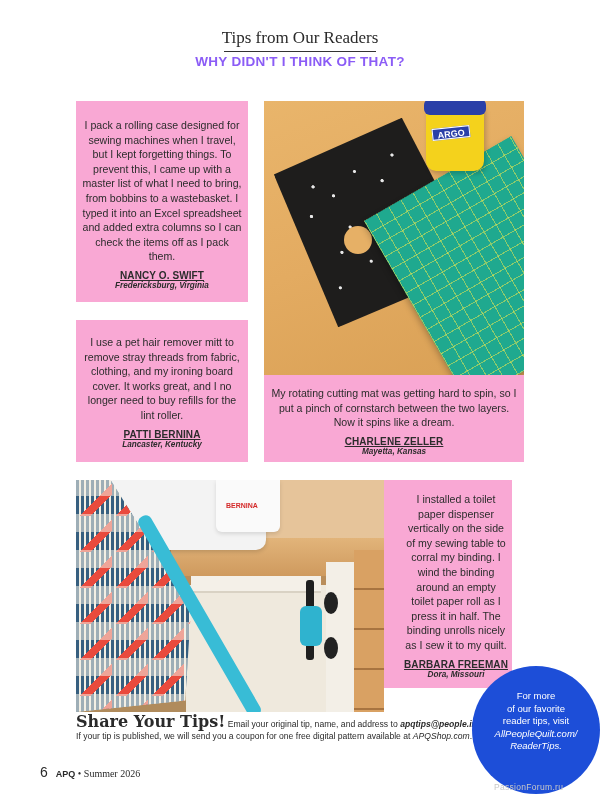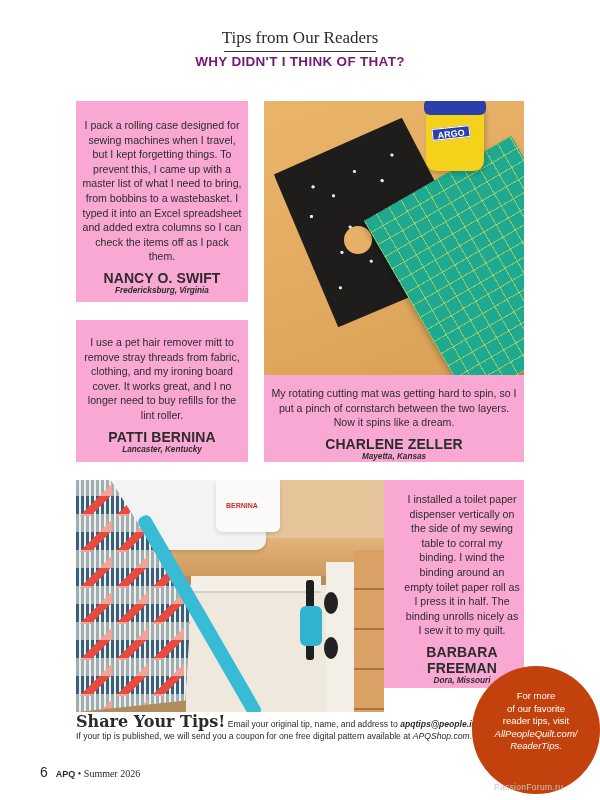--- a/index.html
+++ b/index.html
@@ -9,41 +9,41 @@
   .header-kicker {
     position: absolute; left: 0; width: 600px; top: 28px; text-align: center;
     font-family: "Liberation Serif", serif; font-size: 17px; color: #2a2a2a;
   }
   .header-rule {
     position: absolute; left: 224px; width: 152px; top: 51px; height: 1px; background: #333;
   }
   .header-title {
     position: absolute; left: 0; width: 600px; top: 54px; text-align: center;
     font-family: "Liberation Sans", sans-serif; font-weight: bold; font-size: 13.5px;
-    color: #701a75; letter-spacing: 0.3px;
+    color: #8b5cf6; letter-spacing: 0.3px;
   }
 
   .tipbox {
     position: absolute; background: #f9a8d4;
     text-align: center; color: #2c2c2c;
   }
   .tip-text {
     font-size: 10.6px; line-height: 14.6px;
   }
   .tip-name {
-    font-size: 14px; font-weight: bold; margin-top: 6px; letter-spacing: 0.1px;
+    font-size: 10px; font-weight: bold; margin-top: 6px; letter-spacing: 0.1px; text-decoration: underline;
   }
   .tip-loc {
     font-size: 8.2px; font-style: italic; line-height: 10px; font-weight: bold;
   }
 
   #box1 { left: 76px; top: 101px; width: 172px; height: 201px; padding: 17px 6px 0 6px; }
   #box2 { left: 76px; top: 320px; width: 172px; height: 142px; padding: 15px 6px 0 6px; }
   #box3 { left: 264px; top: 375px; width: 260px; height: 87px; padding: 11px 6px 0 6px; }
-  #box4 { left: 384px; top: 480px; width: 140px; height: 208px; padding: 12px 4px 0 20px; }
+  #box4 { left: 384px; top: 480px; width: 128px; height: 208px; padding: 12px 4px 0 20px; }
 
   
   .photo1 {
     position: absolute; left: 264px; top: 101px; width: 260px; height: 274px;
     background: linear-gradient(160deg, #e9b56b 0%, #e3ab61 50%, #d9a055 100%);
     overflow: hidden;
   }
   .mat-black {
     position: absolute; left: 2px; top: 48px; width: 170px; height: 190px;
     background: #1e1d1c;
@@ -155,21 +155,21 @@
   .share .site { font-style: italic; }
 
   .folio {
     position: absolute; left: 40px; top: 764px; font-family: "Liberation Serif", serif; font-size: 10px; color: #2a2a2a;
   }
   .folio-num { font-family: "Liberation Sans", sans-serif; font-size: 14px; margin-right: 8px; }
   .folio-apq { font-family: "Liberation Sans", sans-serif; font-weight: bold; font-size: 9px; }
 
   .circle {
     position: absolute; left: 472px; top: 666px; width: 128px; height: 128px;
-    border-radius: 50%; background: #c2410c; color: #fff;
+    border-radius: 50%; background: #1d4ed8; color: #fff;
     text-align: center; font-size: 9.5px; line-height: 12.5px; padding-top: 24px;
   }
   .circle .link { font-style: italic; }
 
   .watermark {
     position: absolute; left: 494px; top: 782px; font-size: 8.5px; color: #c8c8c8; letter-spacing: 0.3px;
   }
 </style>
 </head>
 <body>

